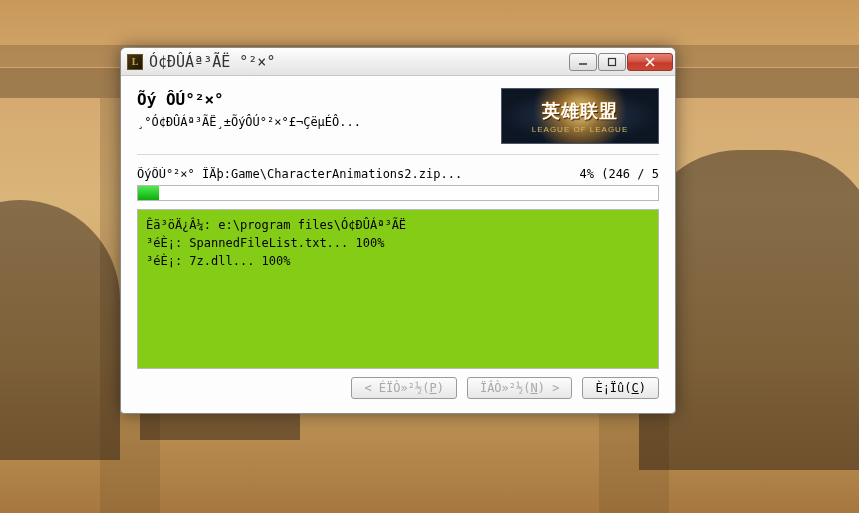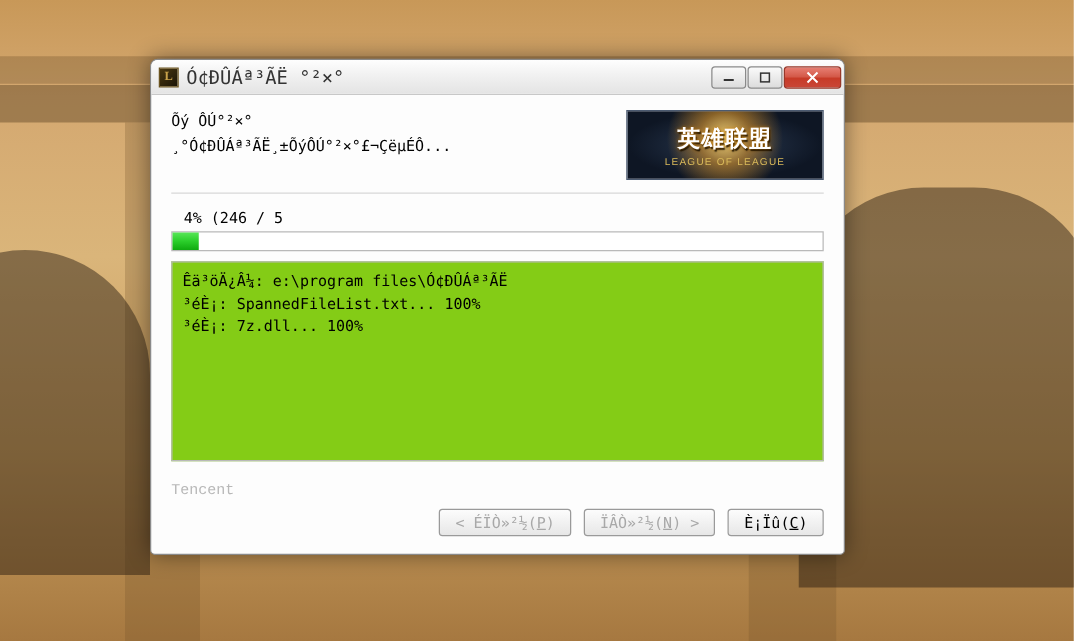--- a/index.html
+++ b/index.html
@@ -62,21 +62,21 @@
   .win-btn.close {
     width: 46px;
     background: linear-gradient(180deg,#e77f73,#d45a4a 45%,#c73b28 55%,#c94636);
     border-color:#98382a; color:#fff;
   }
   .client {
     padding: 12px 16px 14px 16px;
   }
   .header-row { display:flex; align-items:flex-start; gap:10px; }
   .header-text { flex:1; padding-top:2px; }
-  .header-text .h1 { font-weight:normal; font-size:12px; margin-bottom:6px; }
+  .header-text .h1 { font-weight:bold; font-size:16px; margin-bottom:6px; }
   .header-text .h2 { font-size:12px; }
   .logo {
     width:158px; height:56px;
     background: radial-gradient(ellipse at center, #2a3a52 0%, #0e1624 70%);
     border:1px solid #4b5a70;
     position:relative; overflow:hidden;
     display:flex; flex-direction:column; align-items:center; justify-content:center;
   }
   .logo .burst {
     position:absolute; inset:0;
@@ -184,32 +184,34 @@
       <div class="logo">
         <div class="burst"></div>
         <div class="cn">英雄联盟</div>
         <div class="en">LEAGUE OF LEAGUE</div>
       </div>
     </div>
 
     <div class="hr"></div>
 
     <div class="status-row">
+      <div class="status-left">
+        <span>ÕýÔÚ°²×° ÎÄþ:</span><span>Game\CharacterAnimations2.zip...</span>
+      </div>
       <div class="status-right">4% (246 / 5</div>
     </div>
 
     <div class="progress">
       <div class="progress-fill" id="progress-fill" style="width: 4%;"></div>
     </div>
 
     <div class="log" id="log-box">Êä³öÄ¿Â¼: e:\program files\Ó¢ÐÛÁª³ÃË
 ³éÈ¡: SpannedFileList.txt... 100%
 ³éÈ¡: 7z.dll... 100%</div>
 
-    <div class="footer-brand">Tencent</div>
 
     <div class="btn-row">
       <button class="btn disabled" id="btn-prev">&lt; ÉÏÒ»²½(<span class="u">P</span>)</button>
       <button class="btn disabled" id="btn-next">ÏÂÒ»²½(<span class="u">N</span>) &gt;</button>
       <button class="btn short" id="btn-cancel">È¡Ïû(<span class="u">C</span>)</button>
     </div>
   </div>
 </div>
 
 </body></html>

